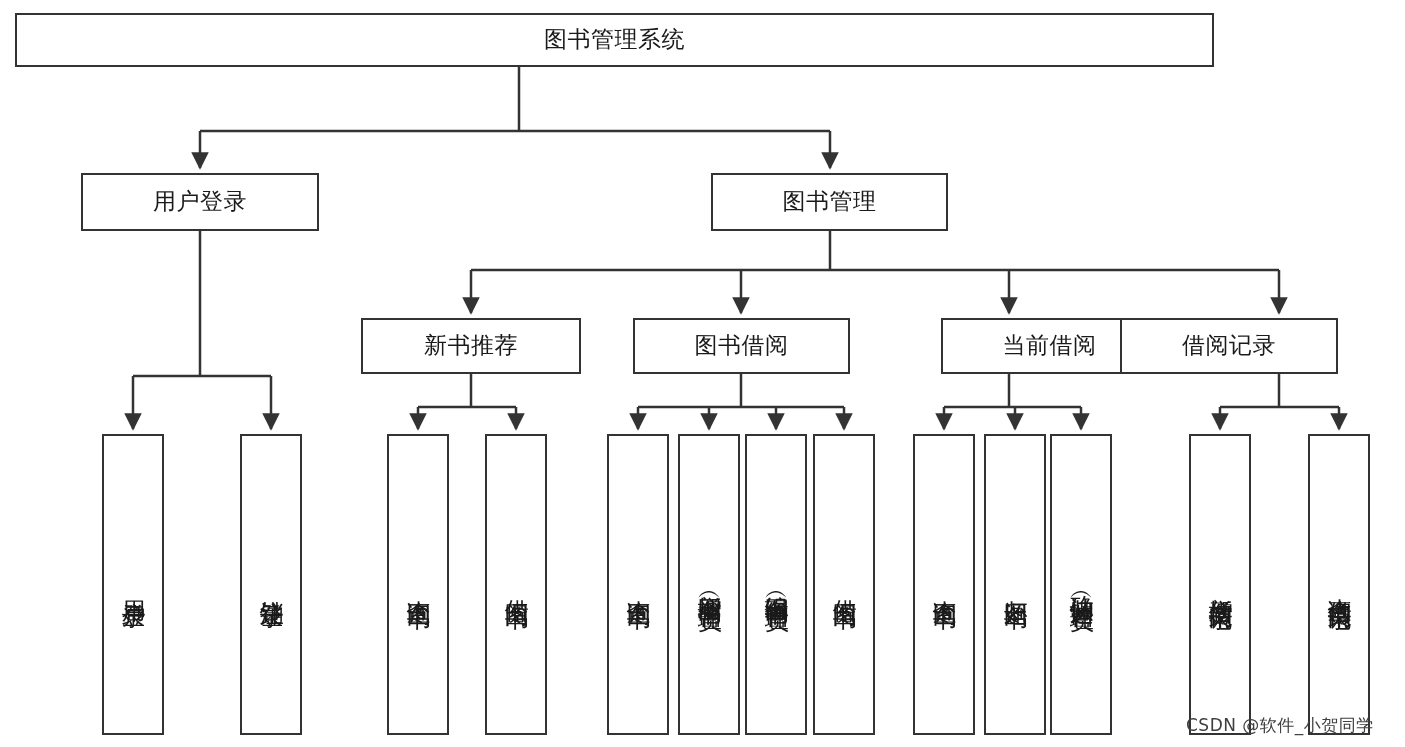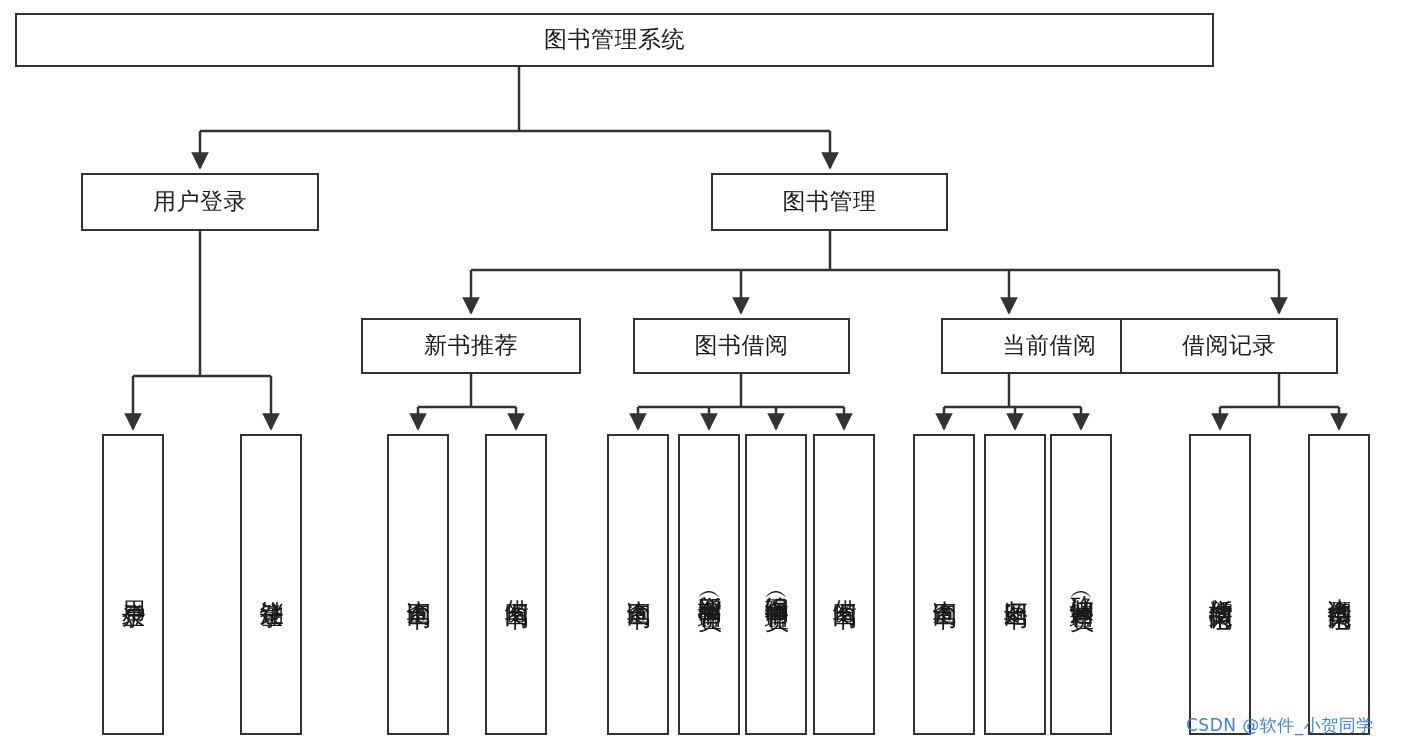--- a/index.html
+++ b/index.html
@@ -55,21 +55,21 @@
     font-size: 24px;
     line-height: 1.22;
     letter-spacing: 2px;
     white-space: nowrap;
   }
   #watermark {
     position: absolute;
     left: 1186px;
     top: 714px;
     font-size: 17px;
-    color: #3b82f6;
+    color: #404040;
     font-family: "DejaVu Sans", "Liberation Sans", sans-serif;
     letter-spacing: 0.5px;
     white-space: nowrap;
     pointer-events: none;
   }
 </style>
 </head>
 <body>
 
 <div id="canvas">

